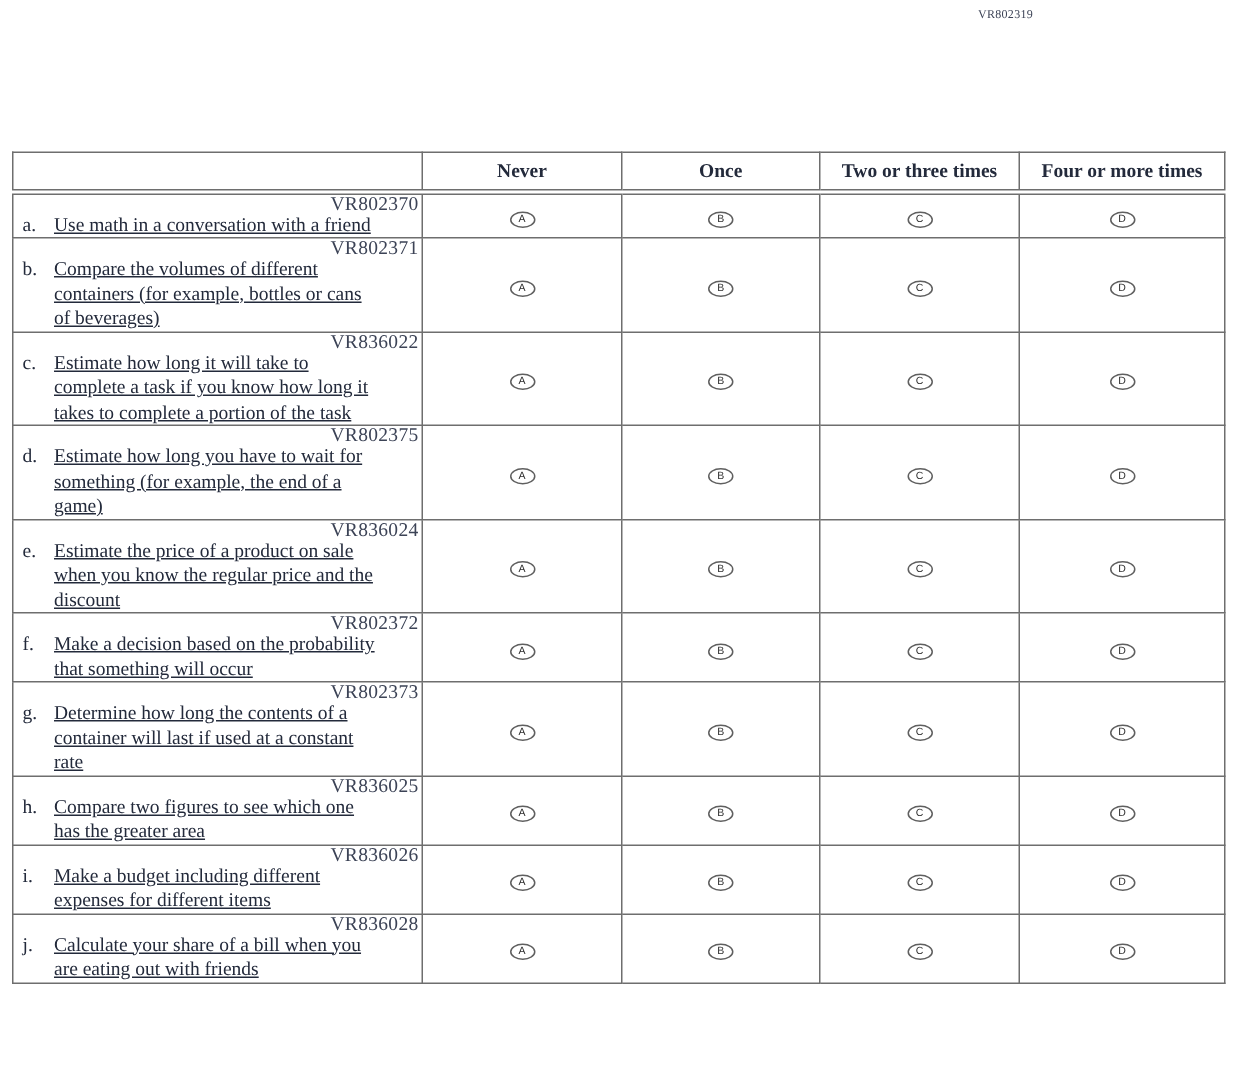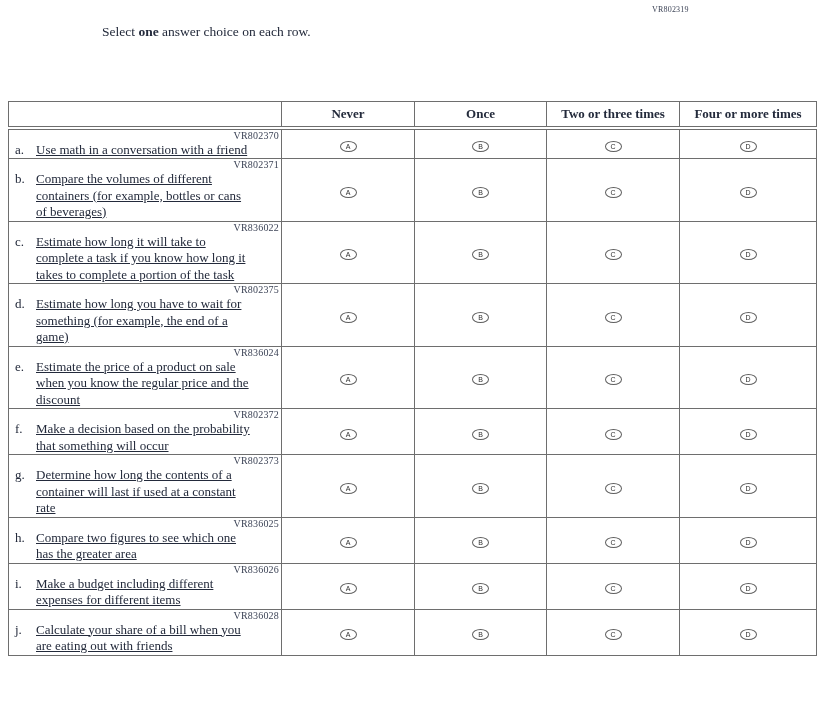--- a/index.html
+++ b/index.html
@@ -47,21 +47,21 @@
     font-size:13px;font-weight:bold;text-align:center;vertical-align:middle;
     border-bottom:4px double var(--line);
     padding:2px 2px;
   }
   td.stem{
     vertical-align:top;
     padding:0 4px 7px 8px;
   }
   .vr{
     display:block;text-align:right;
-    font-size:10px;line-height:10px;color:var(--code-ink);
+    font-size:13px;line-height:10px;color:var(--code-ink);
     padding:1px 2px 1px 0;letter-spacing:.2px;
   }
   .stem-line{
     display:flex;font-size:13px;line-height:16.5px;padding-left:6px;
   }
   .letter{width:21px;flex:none;}
   .stem-text{width:215px;text-decoration:underline;}
   td.ans{text-align:center;vertical-align:middle;}
   .bubble{
     display:inline-flex;align-items:center;justify-content:center;
@@ -71,21 +71,20 @@
     font-size:7px;line-height:9px;color:#2e2e2e;
     cursor:pointer;background:#fff;
   }
 </style>
 </head>
 <body>
 
 <div class="page-code">VR802319</div>
 
 <div class="question">
-  <div class="q-instruction"><span>Select </span><b>one</b><span> answer choice on each row.</span></div>
 </div>
 
 <table class="grid">
   <colgroup>
     <col class="c0">
       <col class="c1">
       <col class="c2">
       <col class="c3">
       <col class="c4">
   </colgroup>

